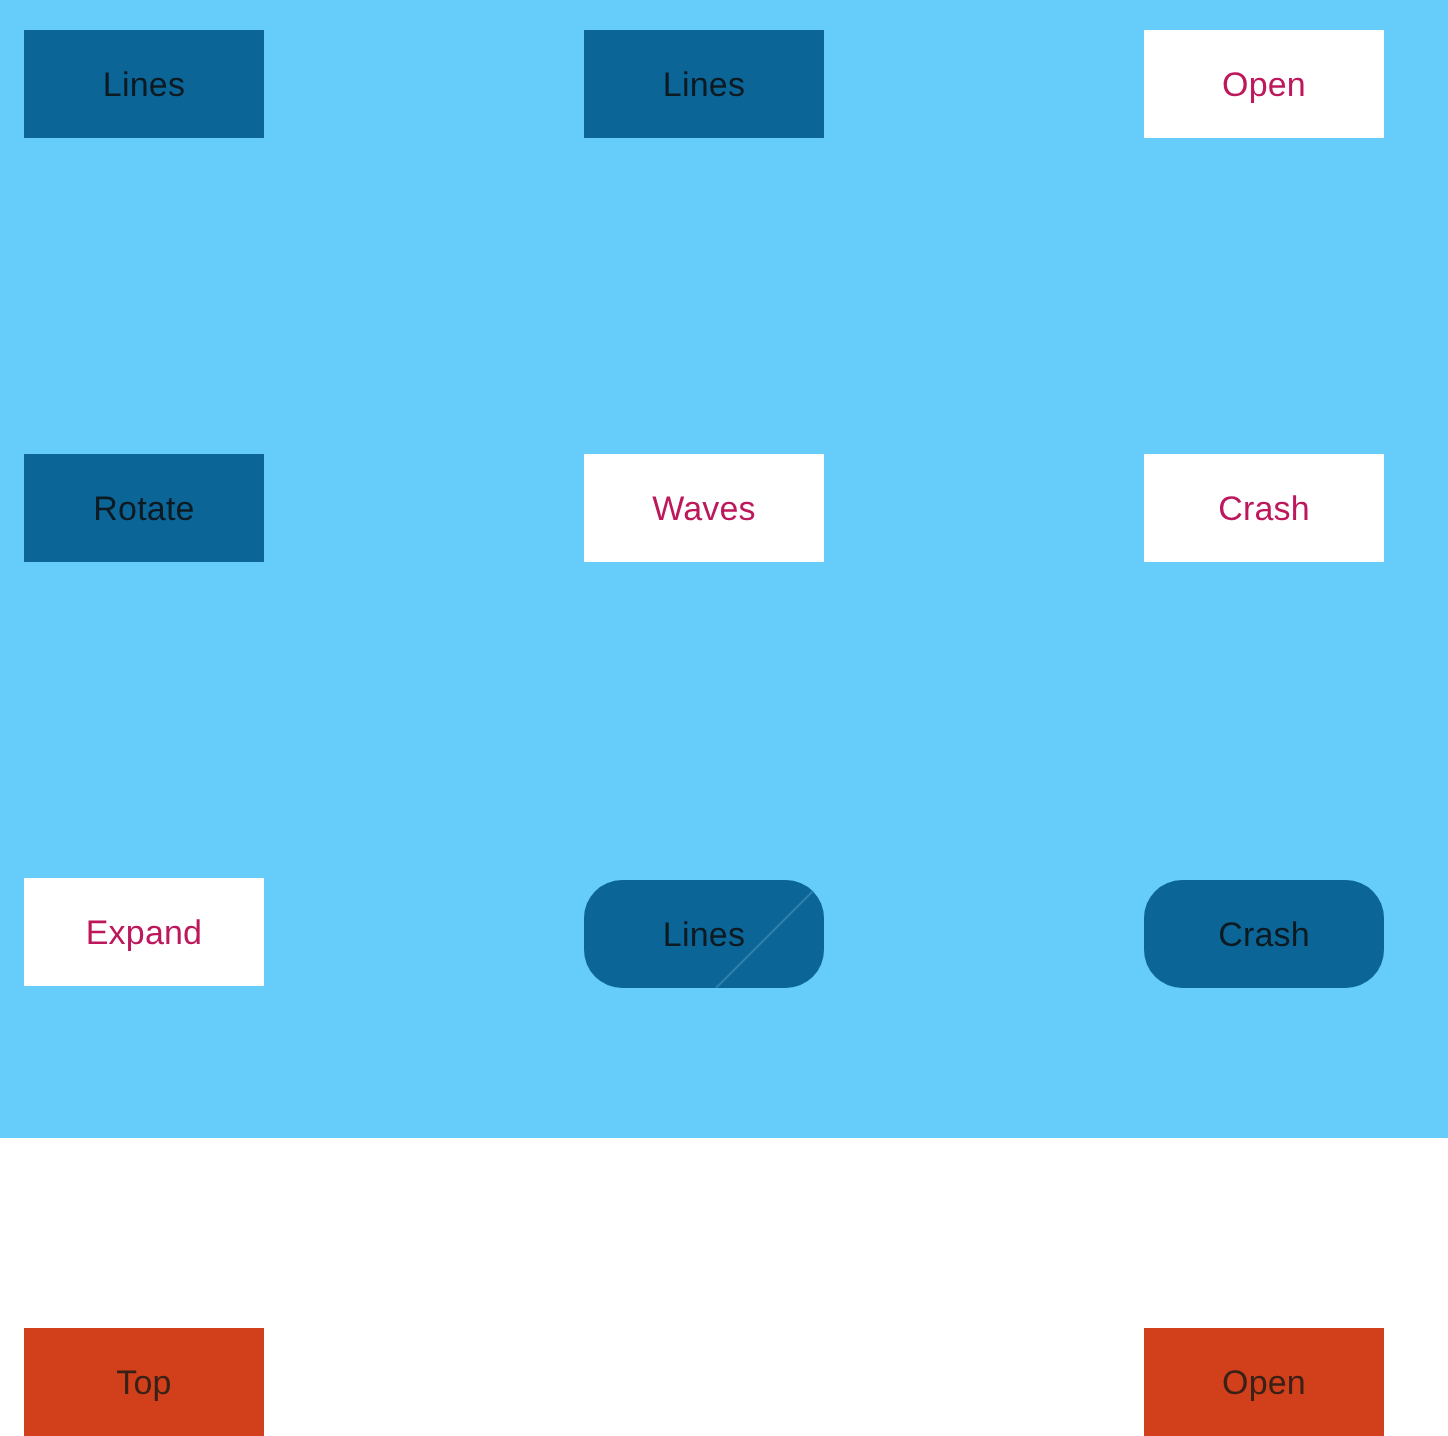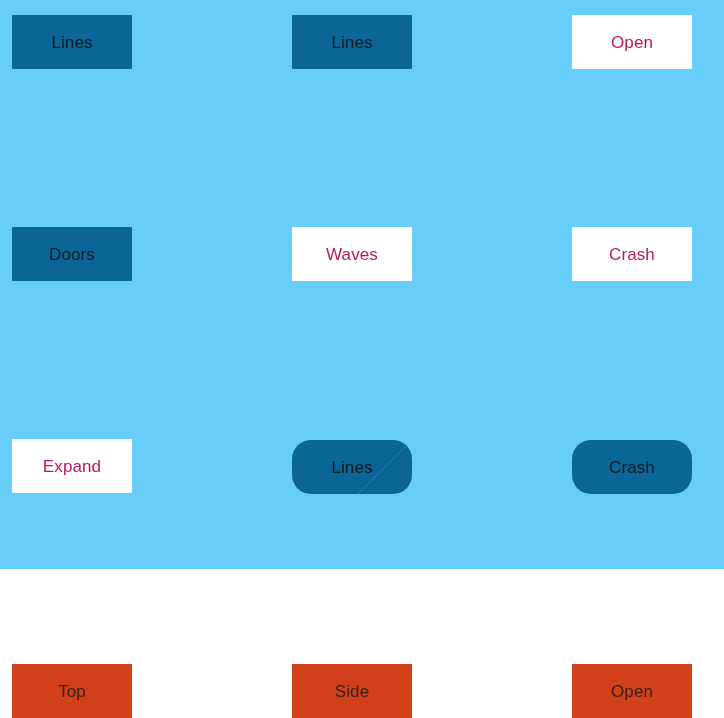--- a/index.html
+++ b/index.html
@@ -125,21 +125,21 @@
 
     <div class="tile v-solid c2 r1">
       <span class="label">Lines</span>
     </div>
 
     <div class="tile v-light c3 r1">
       <span class="label">Open</span>
     </div>
 
     <div class="tile v-solid c1 r2">
-      <span class="label">Doors</span>
+      <span class="label">Rotate</span>
     </div>
 
     <div class="tile v-light c2 r2">
       <span class="label">Waves</span>
     </div>
 
     <div class="tile v-light c3 r2">
       <span class="label">Crash</span>
     </div>
 
@@ -159,21 +159,18 @@
     </div>
 
   </div>
 
   <div class="white-panel"></div>
 
   <div class="tile v-accent c1 r4">
     <span class="label">Top</span>
   </div>
 
-  <div class="tile v-accent c2 r4">
-    <span class="label">Side</span>
-  </div>
 
   <div class="tile v-accent c3 r4">
     <span class="label">Open</span>
   </div>
 
 </div>
 
 </body></html>

